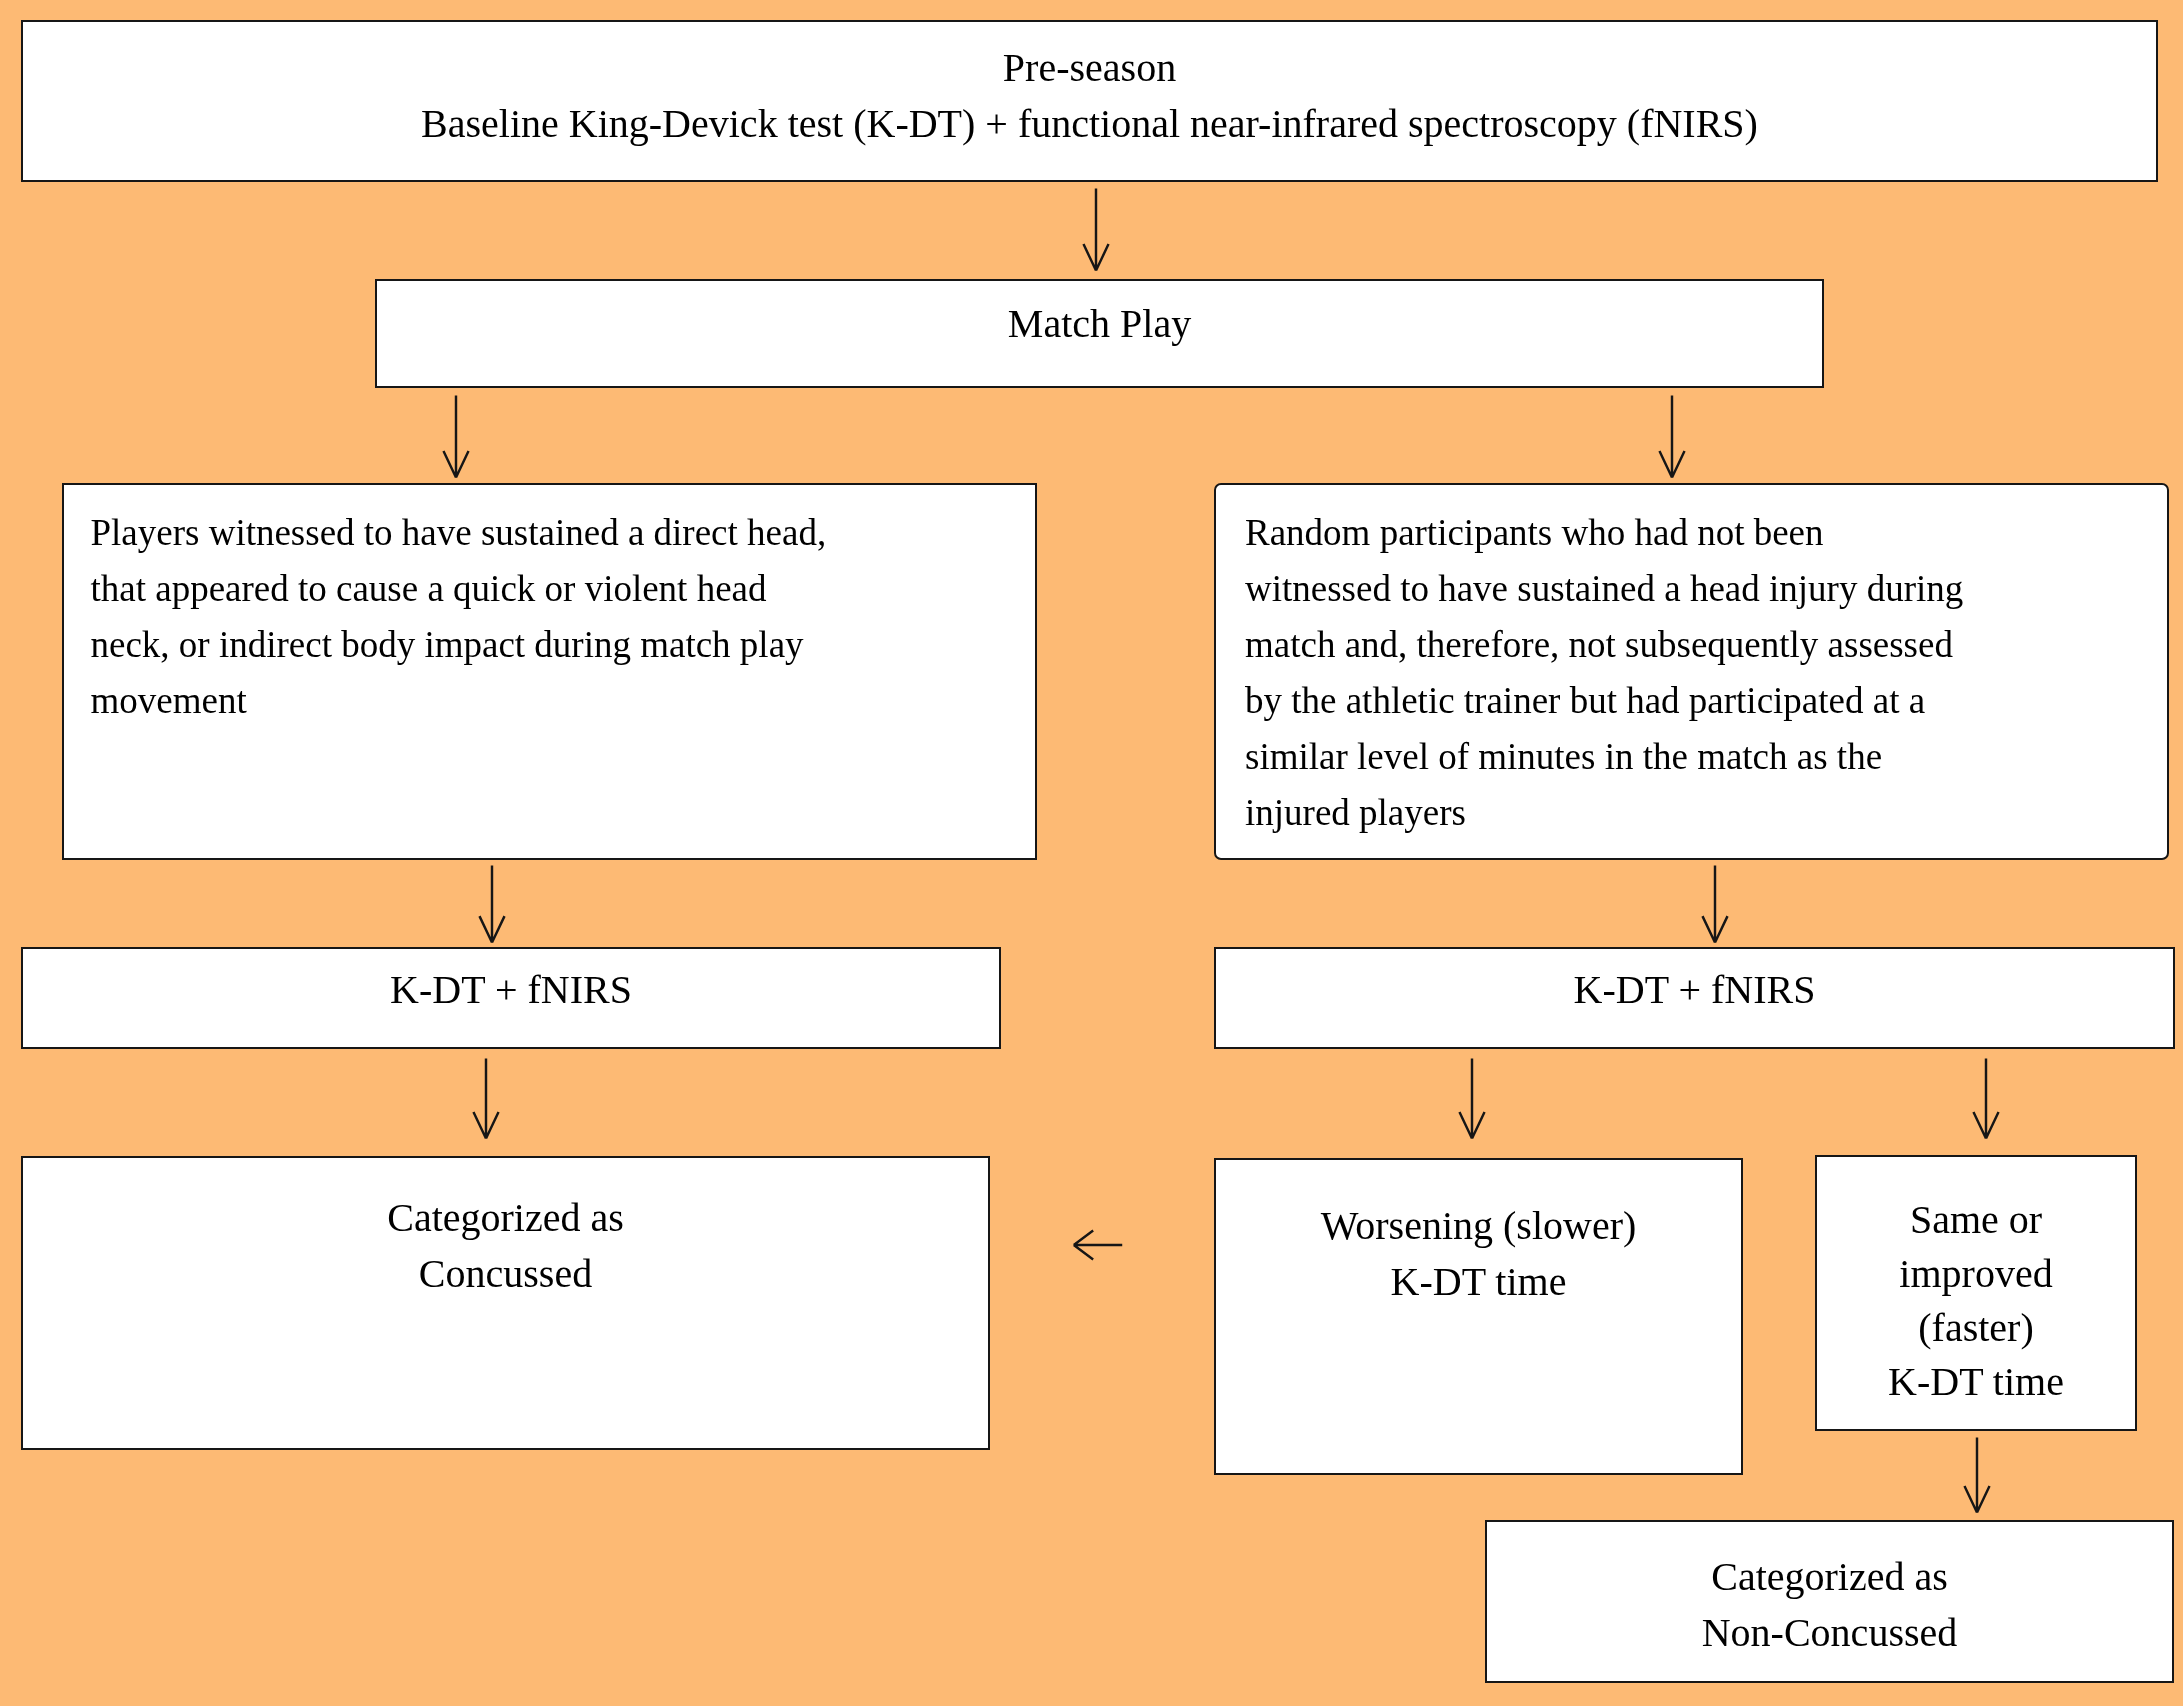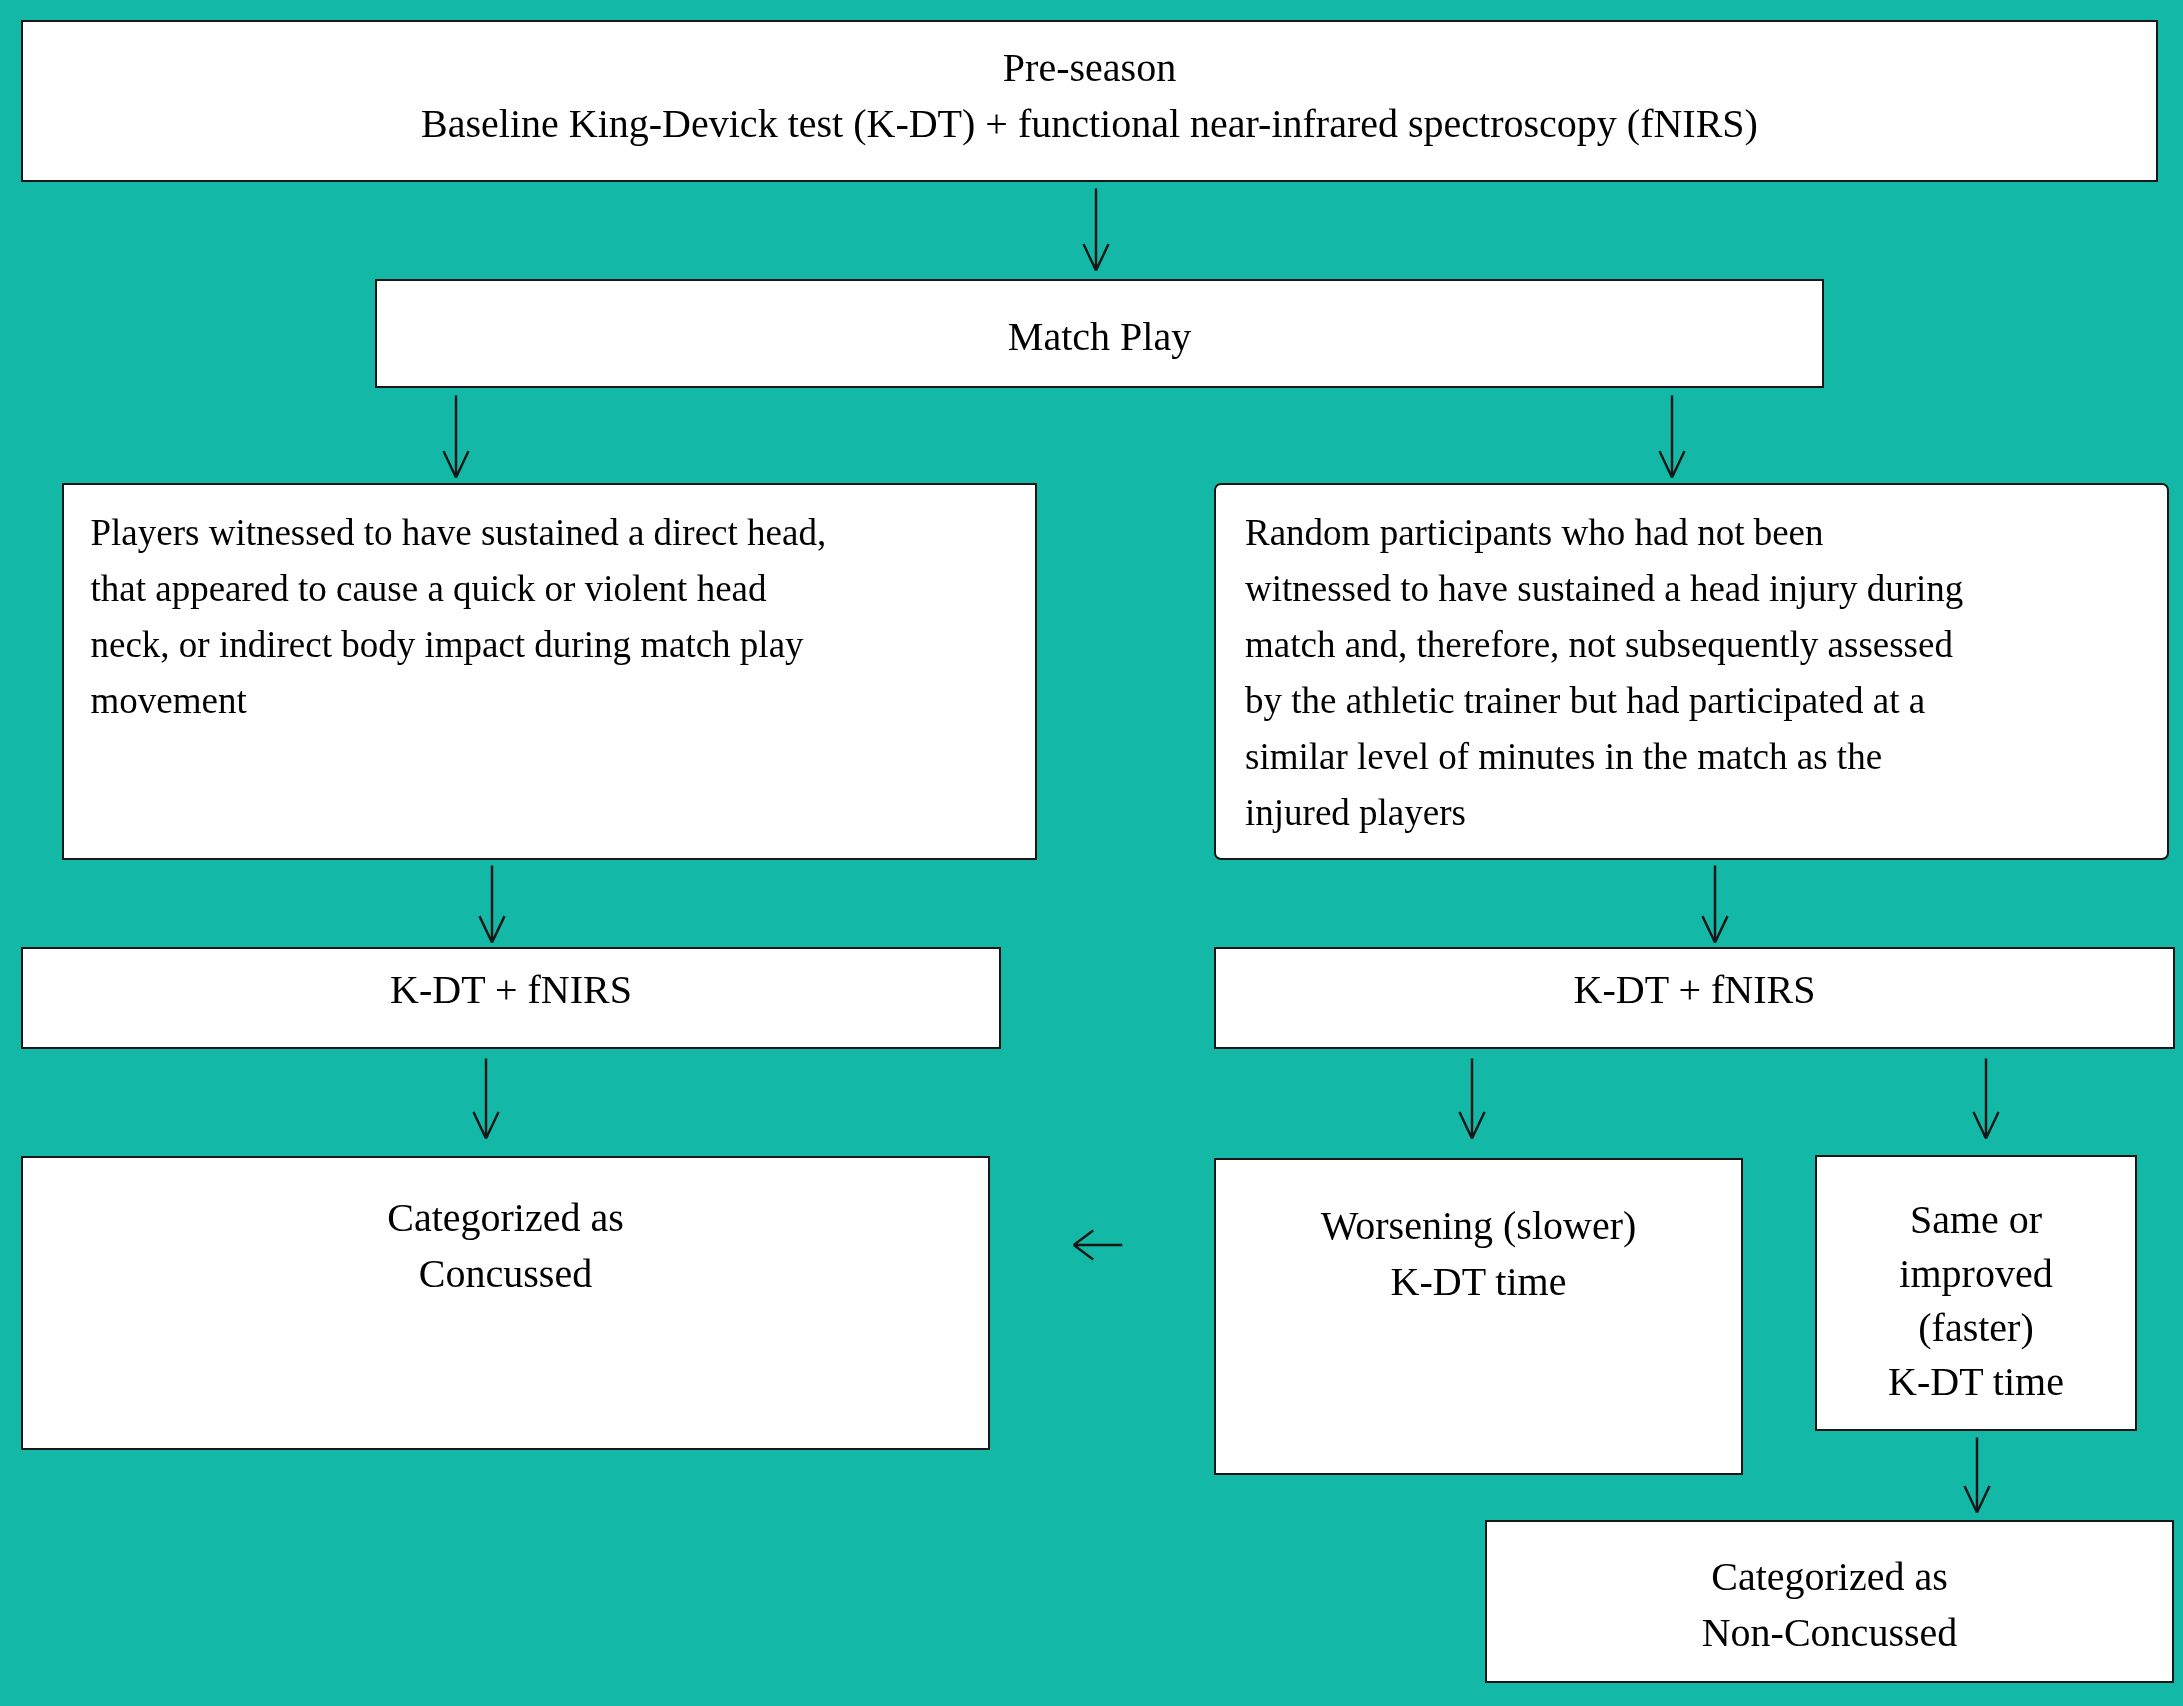--- a/index.html
+++ b/index.html
@@ -4,21 +4,21 @@
 <style>
   html, body {
     margin: 0;
     padding: 0;
     background: #ffffff;
   }
   .canvas {
     position: relative;
     width: 2183px;
     height: 1707px;
-    background: #14b8a6;
+    background: #fdba74;
     font-family: "Liberation Serif", "DejaVu Serif", serif;
     color: #000000;
     overflow: hidden;
   }
   .box {
     position: absolute;
     box-sizing: border-box;
     border: 2.8px solid #161616;
     background: #ffffff;
     text-align: center;
@@ -35,21 +35,21 @@
     line-height: 56px;
   }
   .arrow {
     position: absolute;
   }
   .arrow svg {
     display: block;
   }
   
   .b-preseason      { left: 21px;   top: 19.5px;   width: 2137px; height: 162px; padding-top: 18px; }
-  .b-match          { left: 375px;  top: 279px;  width: 1449px; height: 109px; padding-top: 28px; }
+  .b-match          { left: 375px;  top: 279px;  width: 1449px; height: 109px; padding-top: 15px; }
   .b-injured       { left: 22px;   top: 483px;  width: 975px; height: 377px; padding: 19.5px 26.5px; margin-left: 40px; }
   .b-controls      { left: 1214px; top: 483px;  width: 955px; height: 377px; padding: 19.5px 29px; border-radius: 7px; }
   .b-kdt-left      { left: 21px;   top: 947px; width: 980px; height: 102px; padding-top: 12.5px; }
   .b-kdt-right     { left: 1214px; top: 947px; width: 961px; height: 102px; padding-top: 12.5px; }
   .b-concussed     { left: 21px;   top: 1156px; width: 969px; height: 294px; padding-top: 32px; }
   .b-worsening     { left: 1214px; top: 1158px; width: 529px;  height: 317px; padding-top: 38px; }
   .b-same          { left: 1815px; top: 1155px; width: 322px;  height: 276px; padding-top: 36px; line-height: 54px; }
   .b-nonconcussed  { left: 1485px; top: 1520px; width: 689px;  height: 163px; padding-top: 26.5px; }
   
   .a-top           { left: 1075px; top: 187px;  }

